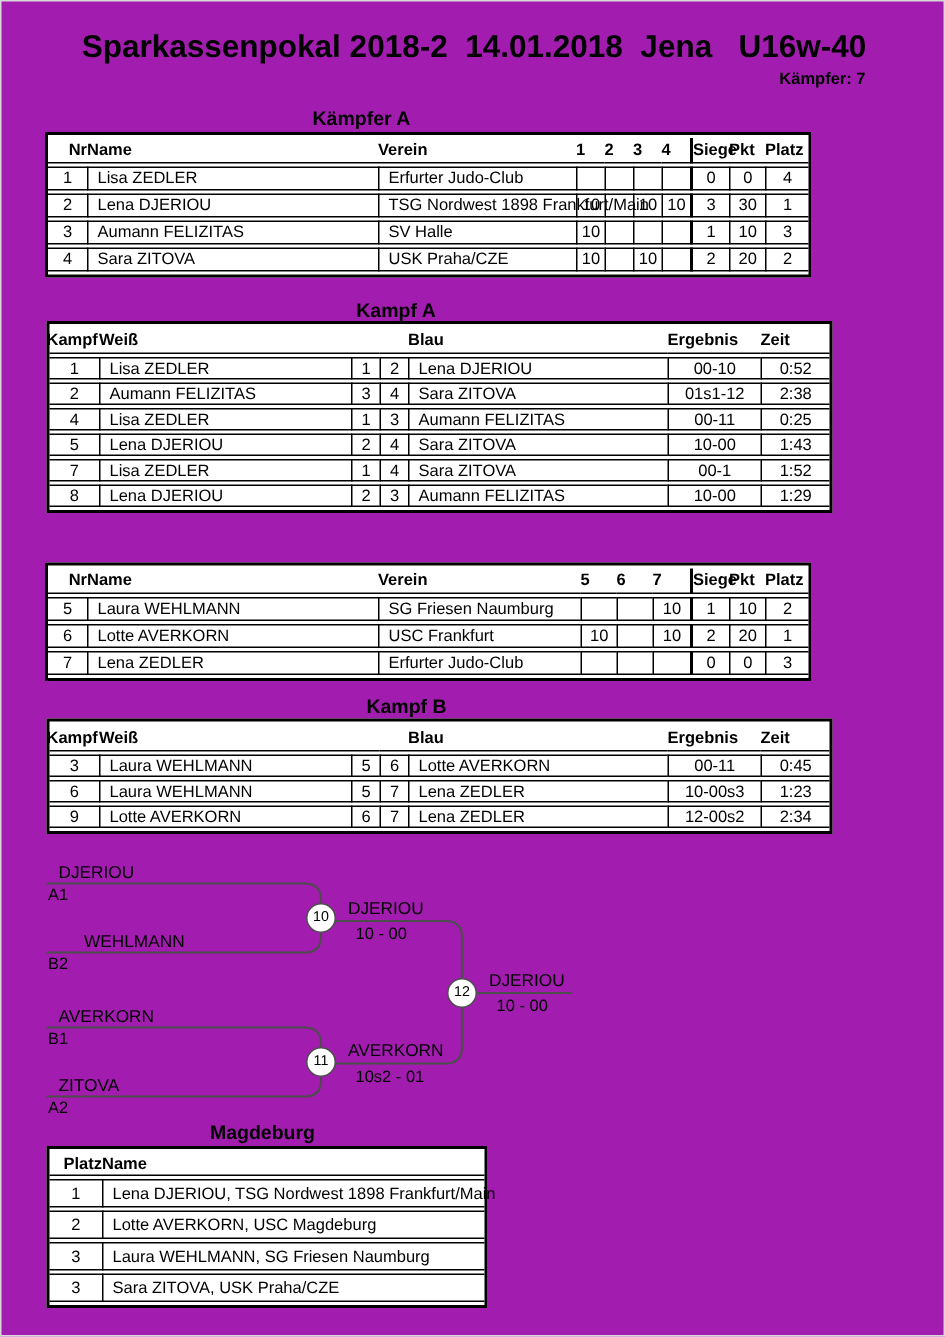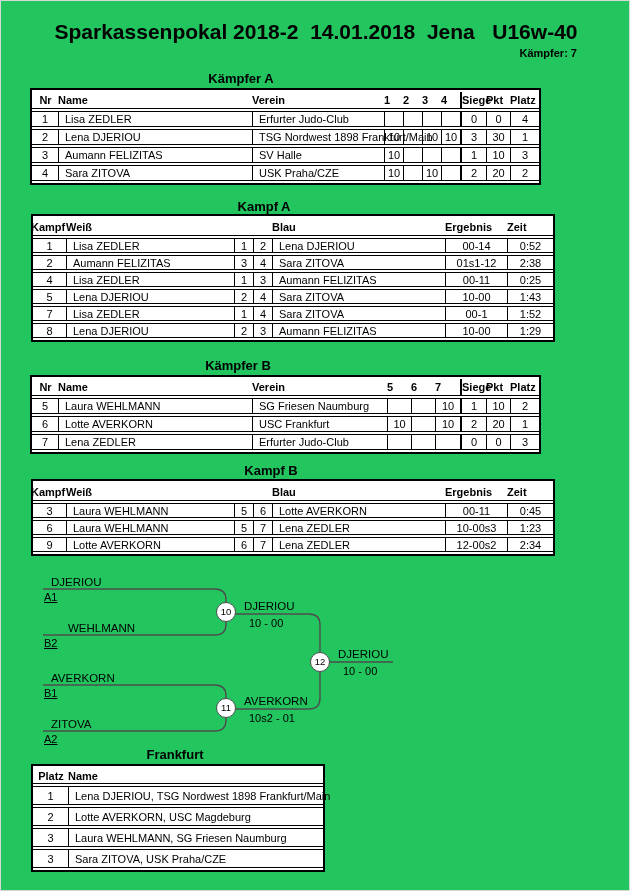--- a/index.html
+++ b/index.html
@@ -1,45 +1,45 @@
 <!DOCTYPE html>
 <html><head>
 <meta charset="utf-8">
 <style>
   * { box-sizing: border-box; }
   html,body { margin:0; padding:0; background:#fff; }
-  .page { position:relative; width:630px; height:891px; background:#22c55e;
+  .page { position:relative; width:630px; height:891px; background:#a21caf;
           font-family:"Liberation Sans", sans-serif; color:#000; overflow:hidden;
           border:1px solid #d8d8d8; }
   .title { position:absolute; top:19px; left:0; width:630px; text-align:center;
            font-weight:bold; font-size:21px; white-space:pre; }
   .fcount { position:absolute; top:46px; right:52px; font-size:11px; font-weight:bold; }
   .sec-h { position:absolute; font-weight:bold; font-size:13px; text-align:center; left:0; }
 
   .wrap { position:absolute; border:2px solid #000; background:#fff; }
   table { border-collapse:separate; border-spacing:0 2px; table-layout:fixed; }
   th { font-weight:bold; font-size:11px; padding:0; border-bottom:1px solid #000;
        text-align:left; white-space:nowrap; overflow:visible; height:17px; }
   td { font-size:11px; padding:0 2px; border:1px solid #000; border-right:none;
        height:16px; white-space:nowrap; overflow:visible; background:transparent; }
   td:first-child { border-left:none; }
   .l { text-align:left; padding:0 0 0 6px; }
   .c { text-align:center; }
   .sep { border-left:2px solid #000 !important; }
-  th.hl { text-align:center; padding-left:1px; }
+  th.hl { text-align:right; padding-left:1px; }
   th.kampfh { text-align:left; text-indent:-2px; }
   .t-fight td { height:15px; }
   .t-fight th { height:18px; }
   .t-res td { height:19px; }
   .t-res th { height:16px; }
 
-  .bracket { position:absolute; left:12px; top:0; width:516px; height:891px; pointer-events:none;border-radius:28px; }
+  .bracket { position:absolute; left:0; top:0; width:516px; height:891px; pointer-events:none;border-radius:28px; }
   .bracket svg { position:absolute; left:0; top:0; }
   .bk-name  { position:absolute; font-size:11.5px; }
-  .bk-seed  { position:absolute; font-size:11px;text-decoration:underline; }
+  .bk-seed  { position:absolute; font-size:11px; }
   .bk-score { position:absolute; font-size:11px; }
   .mcirc { position:absolute; width:20px; height:20px; border:1.4px solid #4d4d4d;
            border-radius:50%; background:#fff; font-size:9.5px; line-height:17px;
            text-align:center; }
 </style>
 </head>
 <body>
 
 <div class="page">
 
@@ -151,21 +151,21 @@
         <th>Zeit</th>
       </tr>
         </thead>
       <tbody>
         <tr>
           <td class="c">1</td>
           <td class="l">Lisa ZEDLER</td>
           <td class="c">1</td>
           <td class="c">2</td>
           <td class="l">Lena DJERIOU</td>
-          <td class="c">00-14</td>
+          <td class="c">00-10</td>
           <td class="c">0:52</td>
         </tr>
         <tr>
           <td class="c">2</td>
           <td class="l">Aumann FELIZITAS</td>
           <td class="c">3</td>
           <td class="c">4</td>
           <td class="l">Sara ZITOVA</td>
           <td class="c">01s1-12</td>
           <td class="c">2:38</td>
@@ -203,21 +203,20 @@
           <td class="c">2</td>
           <td class="c">3</td>
           <td class="l">Aumann FELIZITAS</td>
           <td class="c">10-00</td>
           <td class="c">1:29</td>
         </tr>
       </tbody>
     </table>
   </div>
 
-  <div class="sec-h" style="top:357px;width:474px">Kämpfer B</div>
   <div class="wrap" style="top:374px;left:29px">
     <table class="t-pool" style="width:507px">
       <colgroup>
           <col style="width:26px">
           <col style="width:194px">
           <col style="width:135px">
           <col style="width:24px">
           <col style="width:24px">
           <col style="width:25px">
           <col style="width:26px">
@@ -356,21 +355,21 @@
     <div class="bk-seed" style="left:31px;top:732px">A2</div>
     <div class="mcirc" style="left:203px;top:697px">11</div>
     <div class="bk-name" style="left:231px;top:694px">AVERKORN</div>
     <div class="bk-score" style="left:236px;top:711px">10s2 - 01</div>
 
     <div class="mcirc" style="left:297px;top:651px">12</div>
     <div class="bk-name" style="left:325px;top:647px">DJERIOU</div>
     <div class="bk-score" style="left:330px;top:664px">10 - 00</div>
   </div>
 
-  <div class="sec-h" style="top:746px;width:348px">Frankfurt</div>
+  <div class="sec-h" style="top:746px;width:348px">Magdeburg</div>
   <div class="wrap" style="top:763px;left:30px">
     <table class="t-res" style="width:290px">
       <colgroup>
           <col style="width:35px">
           <col style="width:255px">
         </colgroup>
       <thead>
           <tr>
         <th class="hl">Platz</th>
         <th>Name</th>

